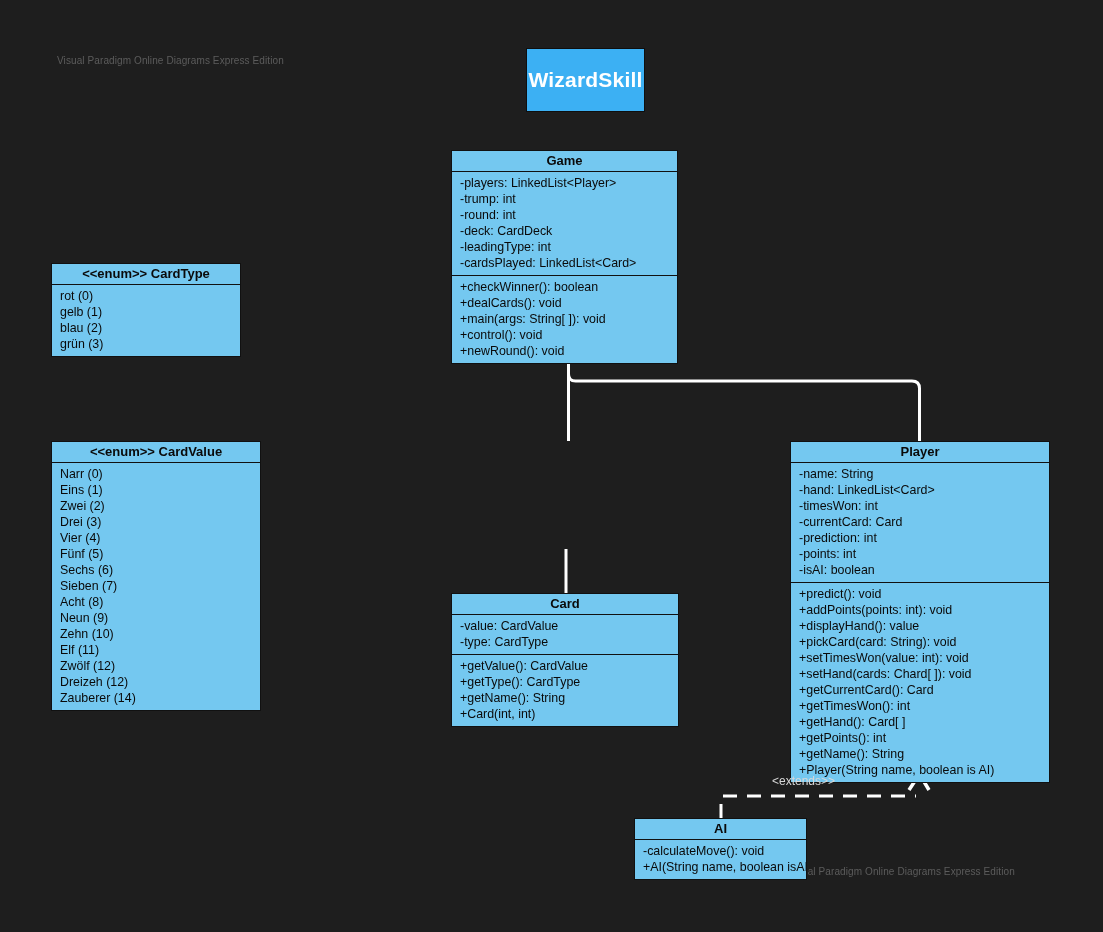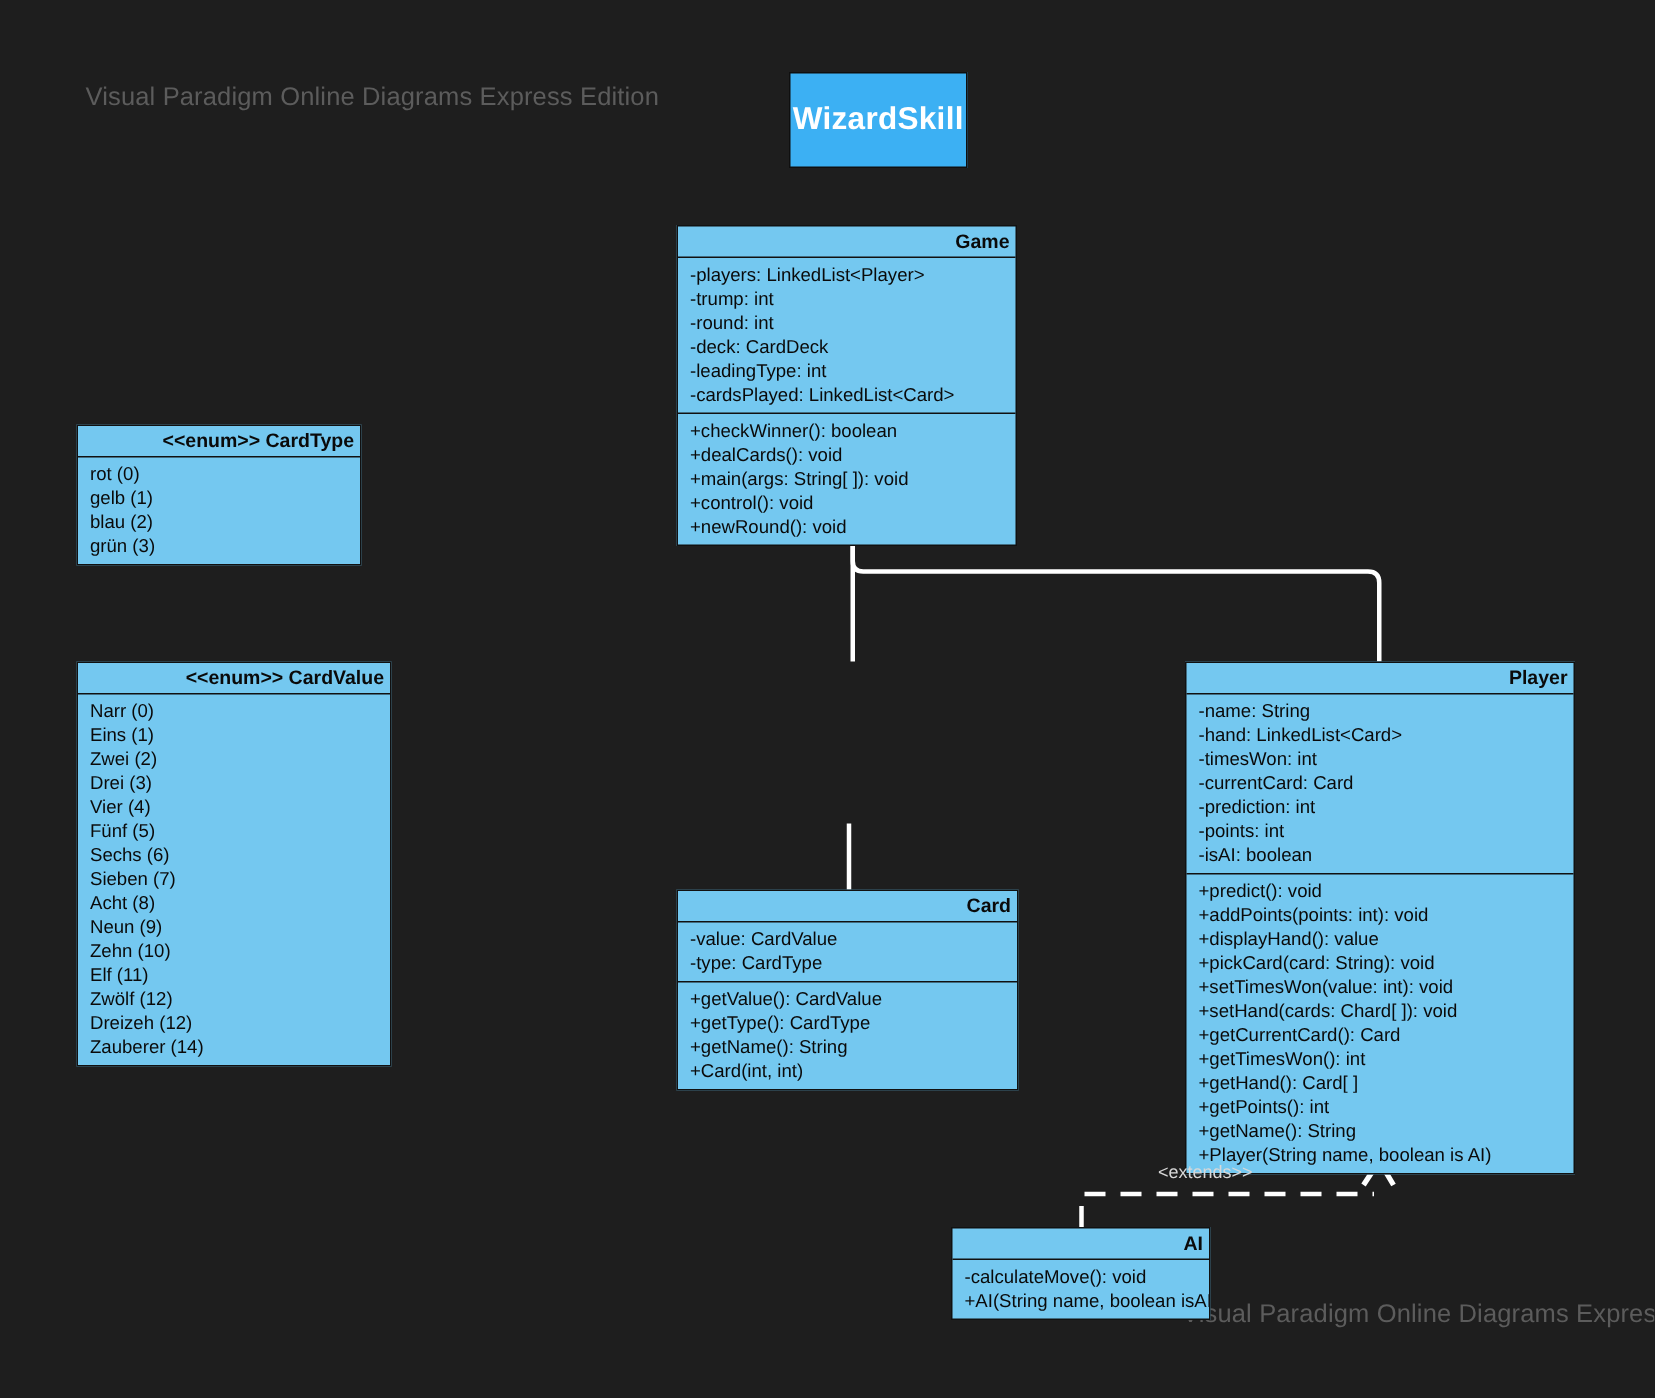--- a/index.html
+++ b/index.html
@@ -17,21 +17,21 @@
     width: 1103px;
     height: 932px;
     background: #1e1e1e;
     overflow: hidden;
   }
 
   
   .watermark {
     position: absolute;
     color: #5c5c5c;
-    font-size: 17px;
+    font-size: 10px;
     letter-spacing: .1px;
     white-space: nowrap;
     user-select: none;
   }
 
   
   .title-box {
     position: absolute;
     box-sizing: border-box;
     background: #3cb0f3;
@@ -47,21 +47,21 @@
 
   
   .uml {
     position: absolute;
     box-sizing: border-box;
     background: #74c8f0;
     border: 1px solid #111111;
     color: #0a0a0a;
   }
   .uml .hdr {
-    text-align: right;
+    text-align: center;
     font-weight: bold;
     font-size: 13px;
     line-height: 17px;
     padding: 1px 4px 2px 4px;
     border-bottom: 1px solid #111111;
     white-space: nowrap;
     overflow: hidden;
   }
   .uml .compartment {
     padding: 3px 0 4px 0;
@@ -132,21 +132,21 @@
     </div>
     <div class="compartment">
       <div class="row">+checkWinner(): boolean</div>
       <div class="row">+dealCards(): void</div>
       <div class="row">+main(args: String[ ]): void</div>
       <div class="row">+control(): void</div>
       <div class="row">+newRound(): void</div>
     </div>
   </div>
 
-  <div class="uml" style="left:51px; top:263px; width:190px;margin-top:20px;">
+  <div class="uml" style="left:51px; top:263px; width:190px;">
     <div class="hdr">&lt;&lt;enum&gt;&gt; CardType</div>
     <div class="compartment">
       <div class="row">rot (0)</div>
       <div class="row">gelb (1)</div>
       <div class="row">blau (2)</div>
       <div class="row">grün (3)</div>
     </div>
   </div>
 
   <div class="uml" style="left:51px; top:441px; width:210px;">

